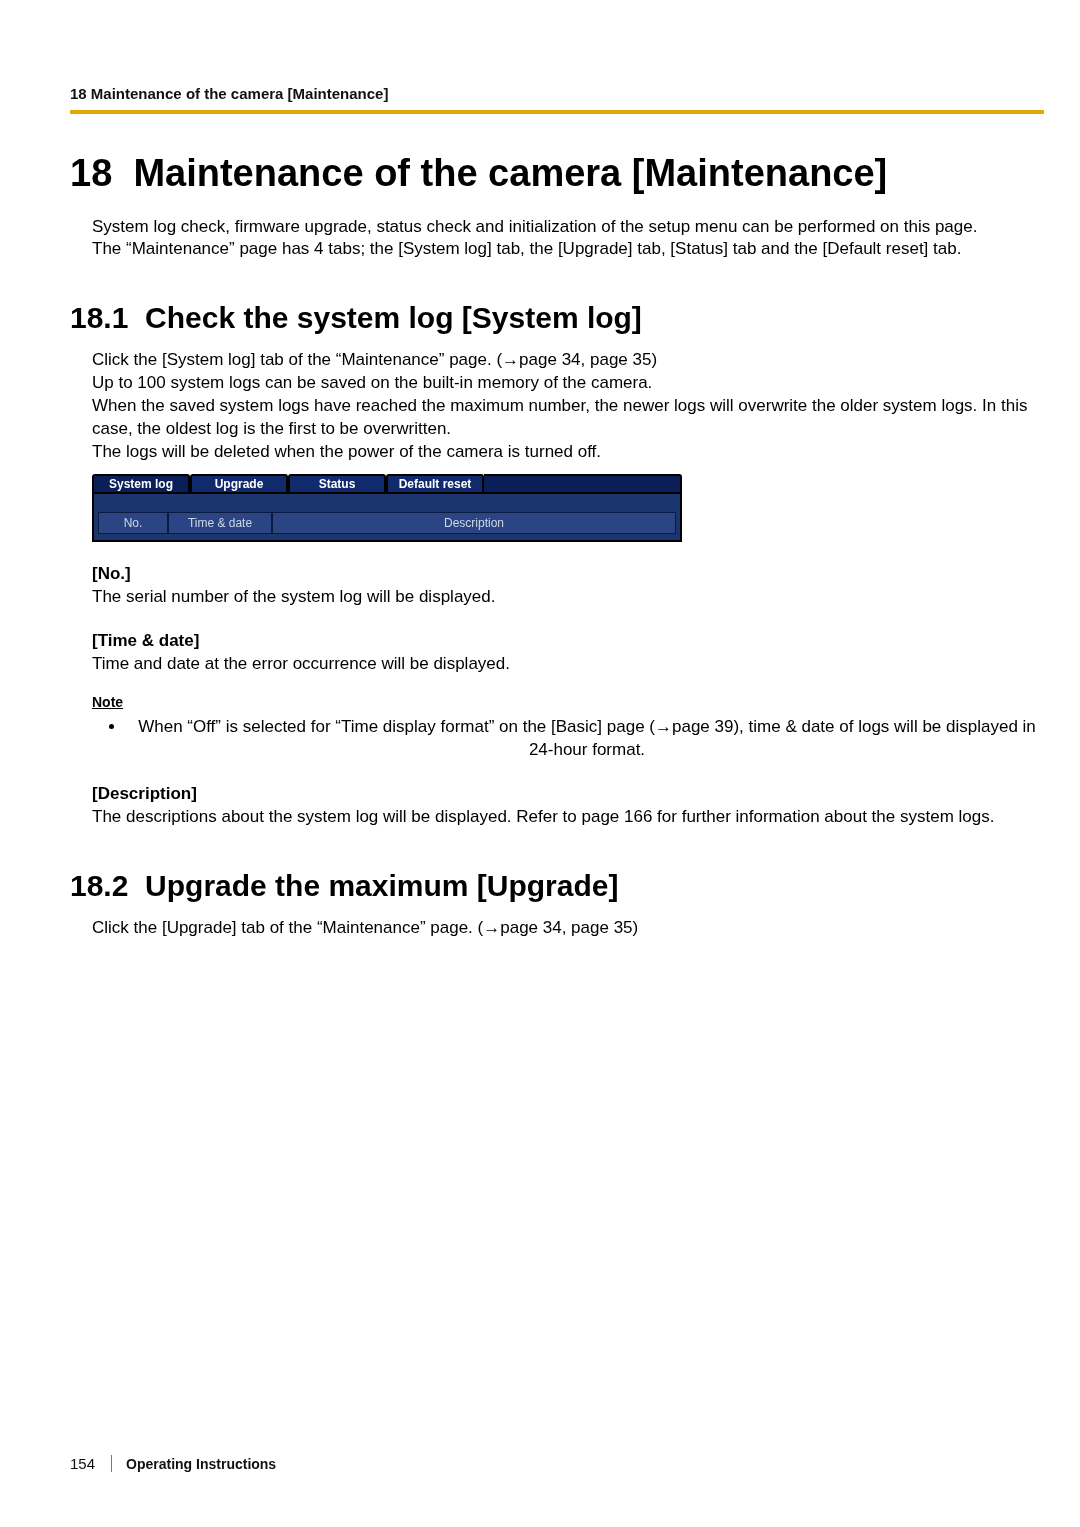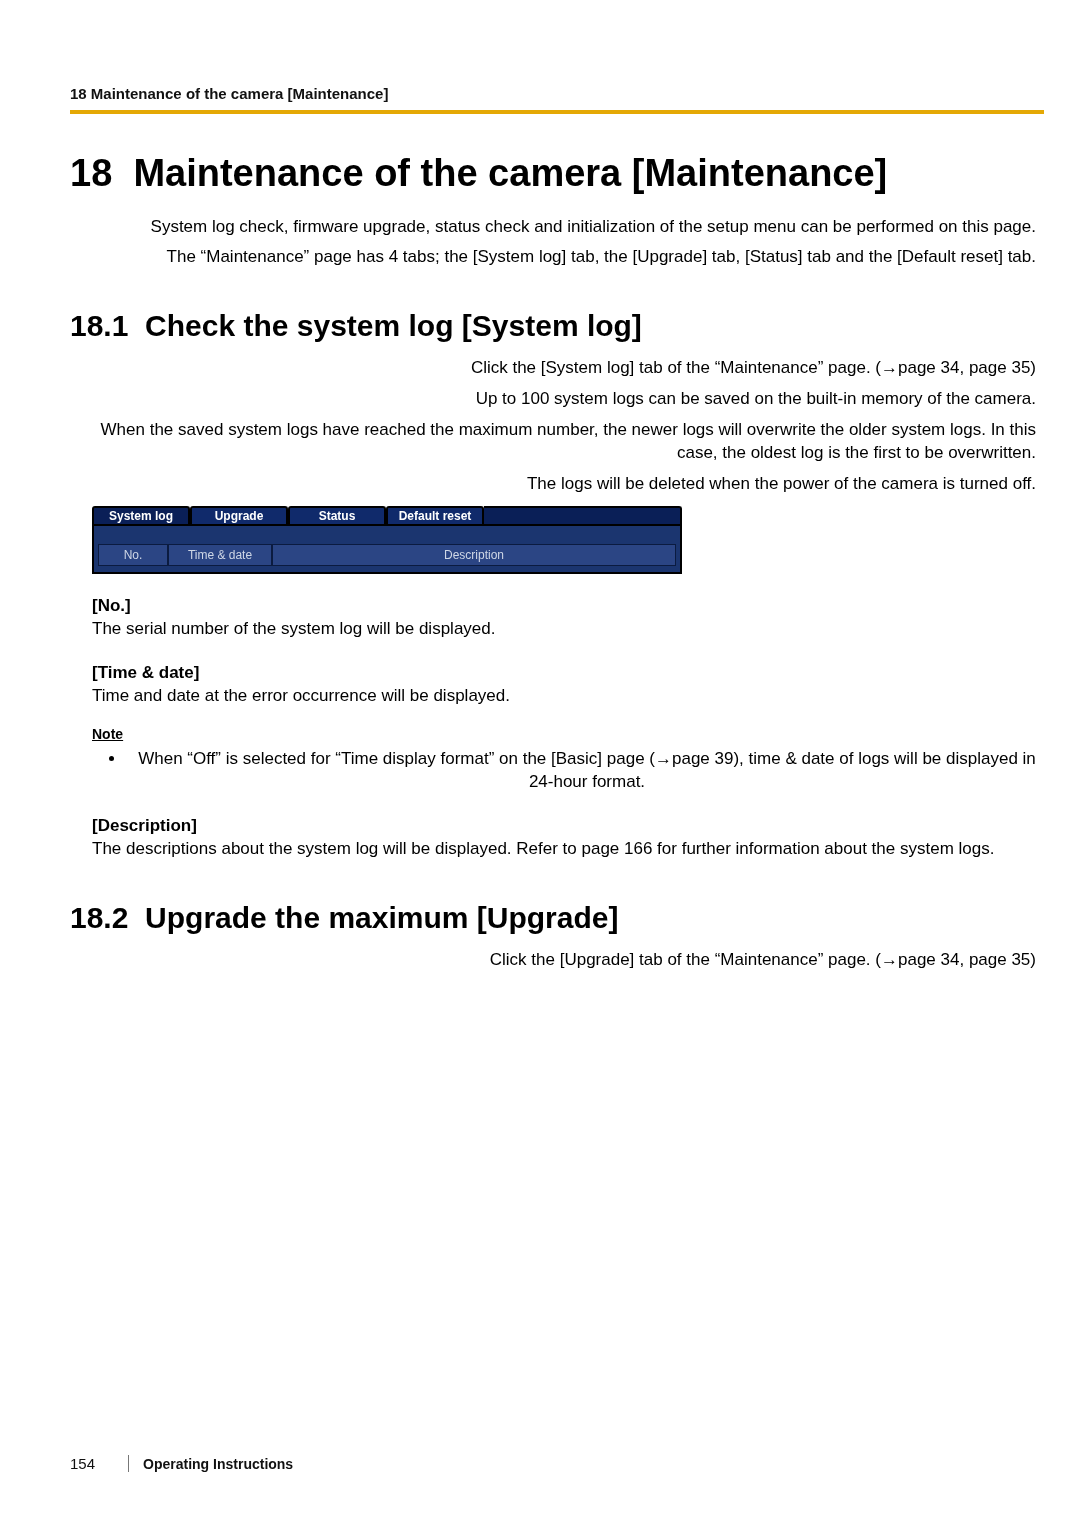--- a/index.html
+++ b/index.html
@@ -41,21 +41,21 @@
     font-size: 30px;
     font-weight: bold;
     margin: 40px 0 14px 0;
   }
   .body-text {
     font-size: 17px;
     line-height: 1.35;
     margin-left: 22px;
     color: #000;
   }
-  .body-text p { margin: 8px; text-align: right; }
+  .body-text p { margin: 0; }
   .field-label {
     font-size: 17px;
     font-weight: bold;
     margin: 22px 0 2px 22px;
   }
   .note-head {
     font-size: 14px;
     font-weight: bold;
     text-decoration: underline;
     margin: 18px 0 6px 22px;
@@ -128,21 +128,21 @@
 
   .footer {
     position: absolute;
     left: 70px;
     bottom: 55px;
     font-size: 14px;
     color: #111;
     display: flex;
     align-items: center;
   }
-  .footer .pageno { font-size: 15px; padding-right: 33px; border-right: 1px solid #777; }
+  .footer .pageno { font-size: 15px; padding-right: 16px; border-right: 1px solid #777; }
   .footer .doclabel { padding-left: 14px; font-size: 14px; font-weight: bold; }
 </style>
 </head>
 <body>
 <div class="page">
 
   <div class="content">
     <div class="running-head">18 Maintenance of the camera [Maintenance]</div>
 
     <h1 class="chapter">

